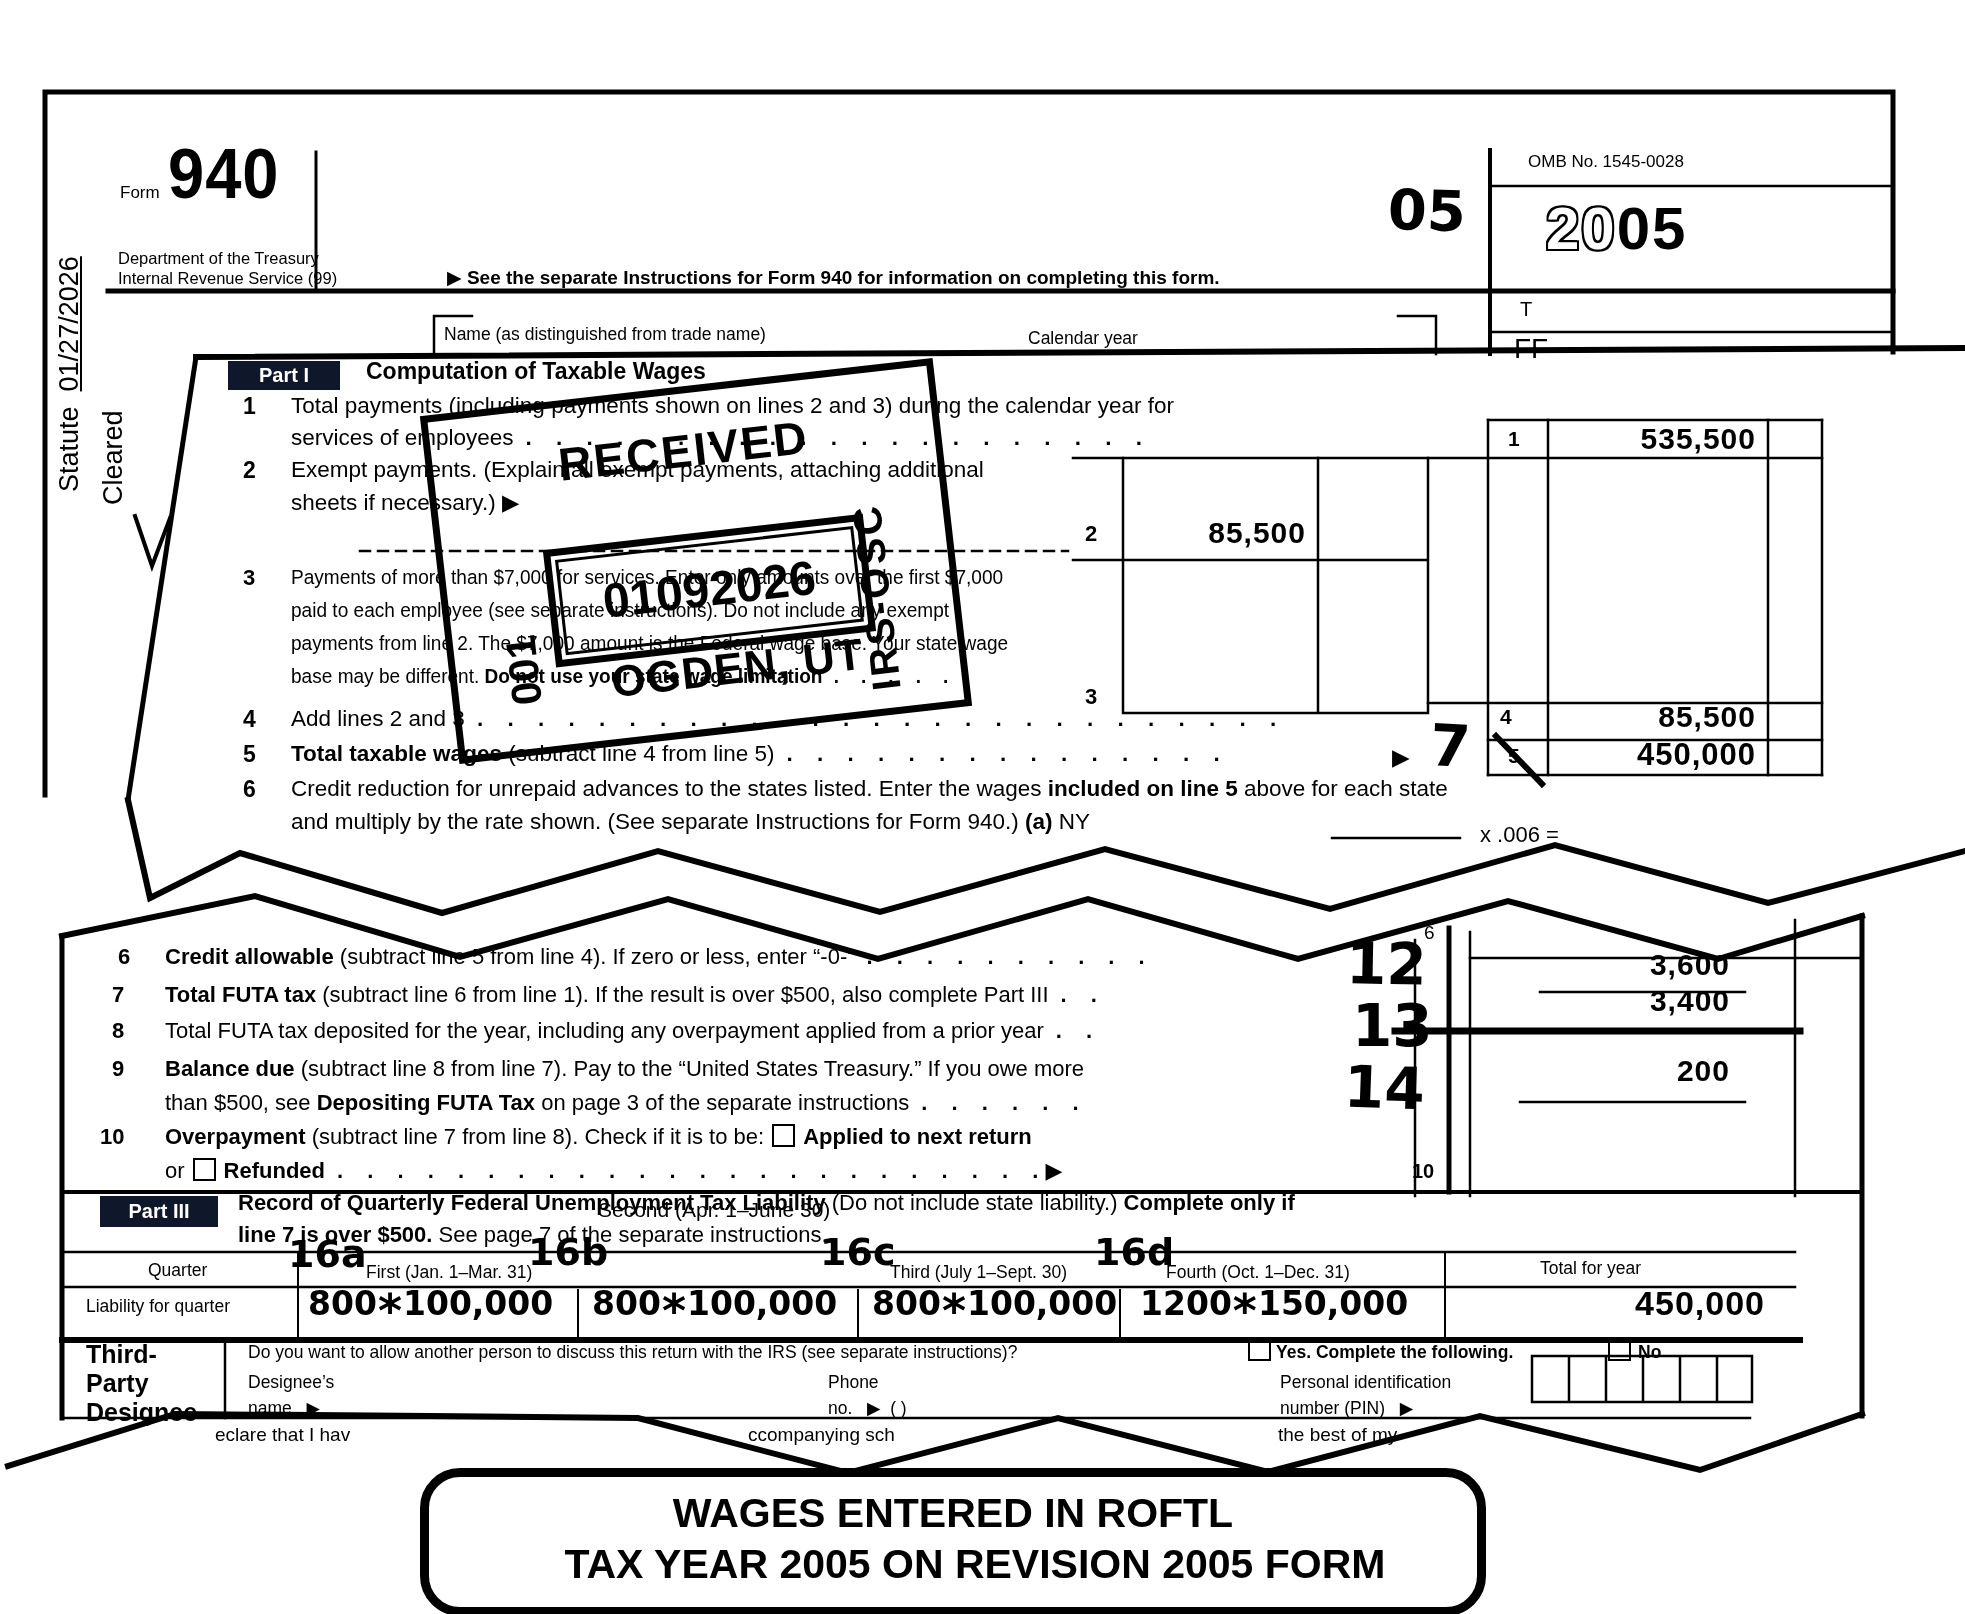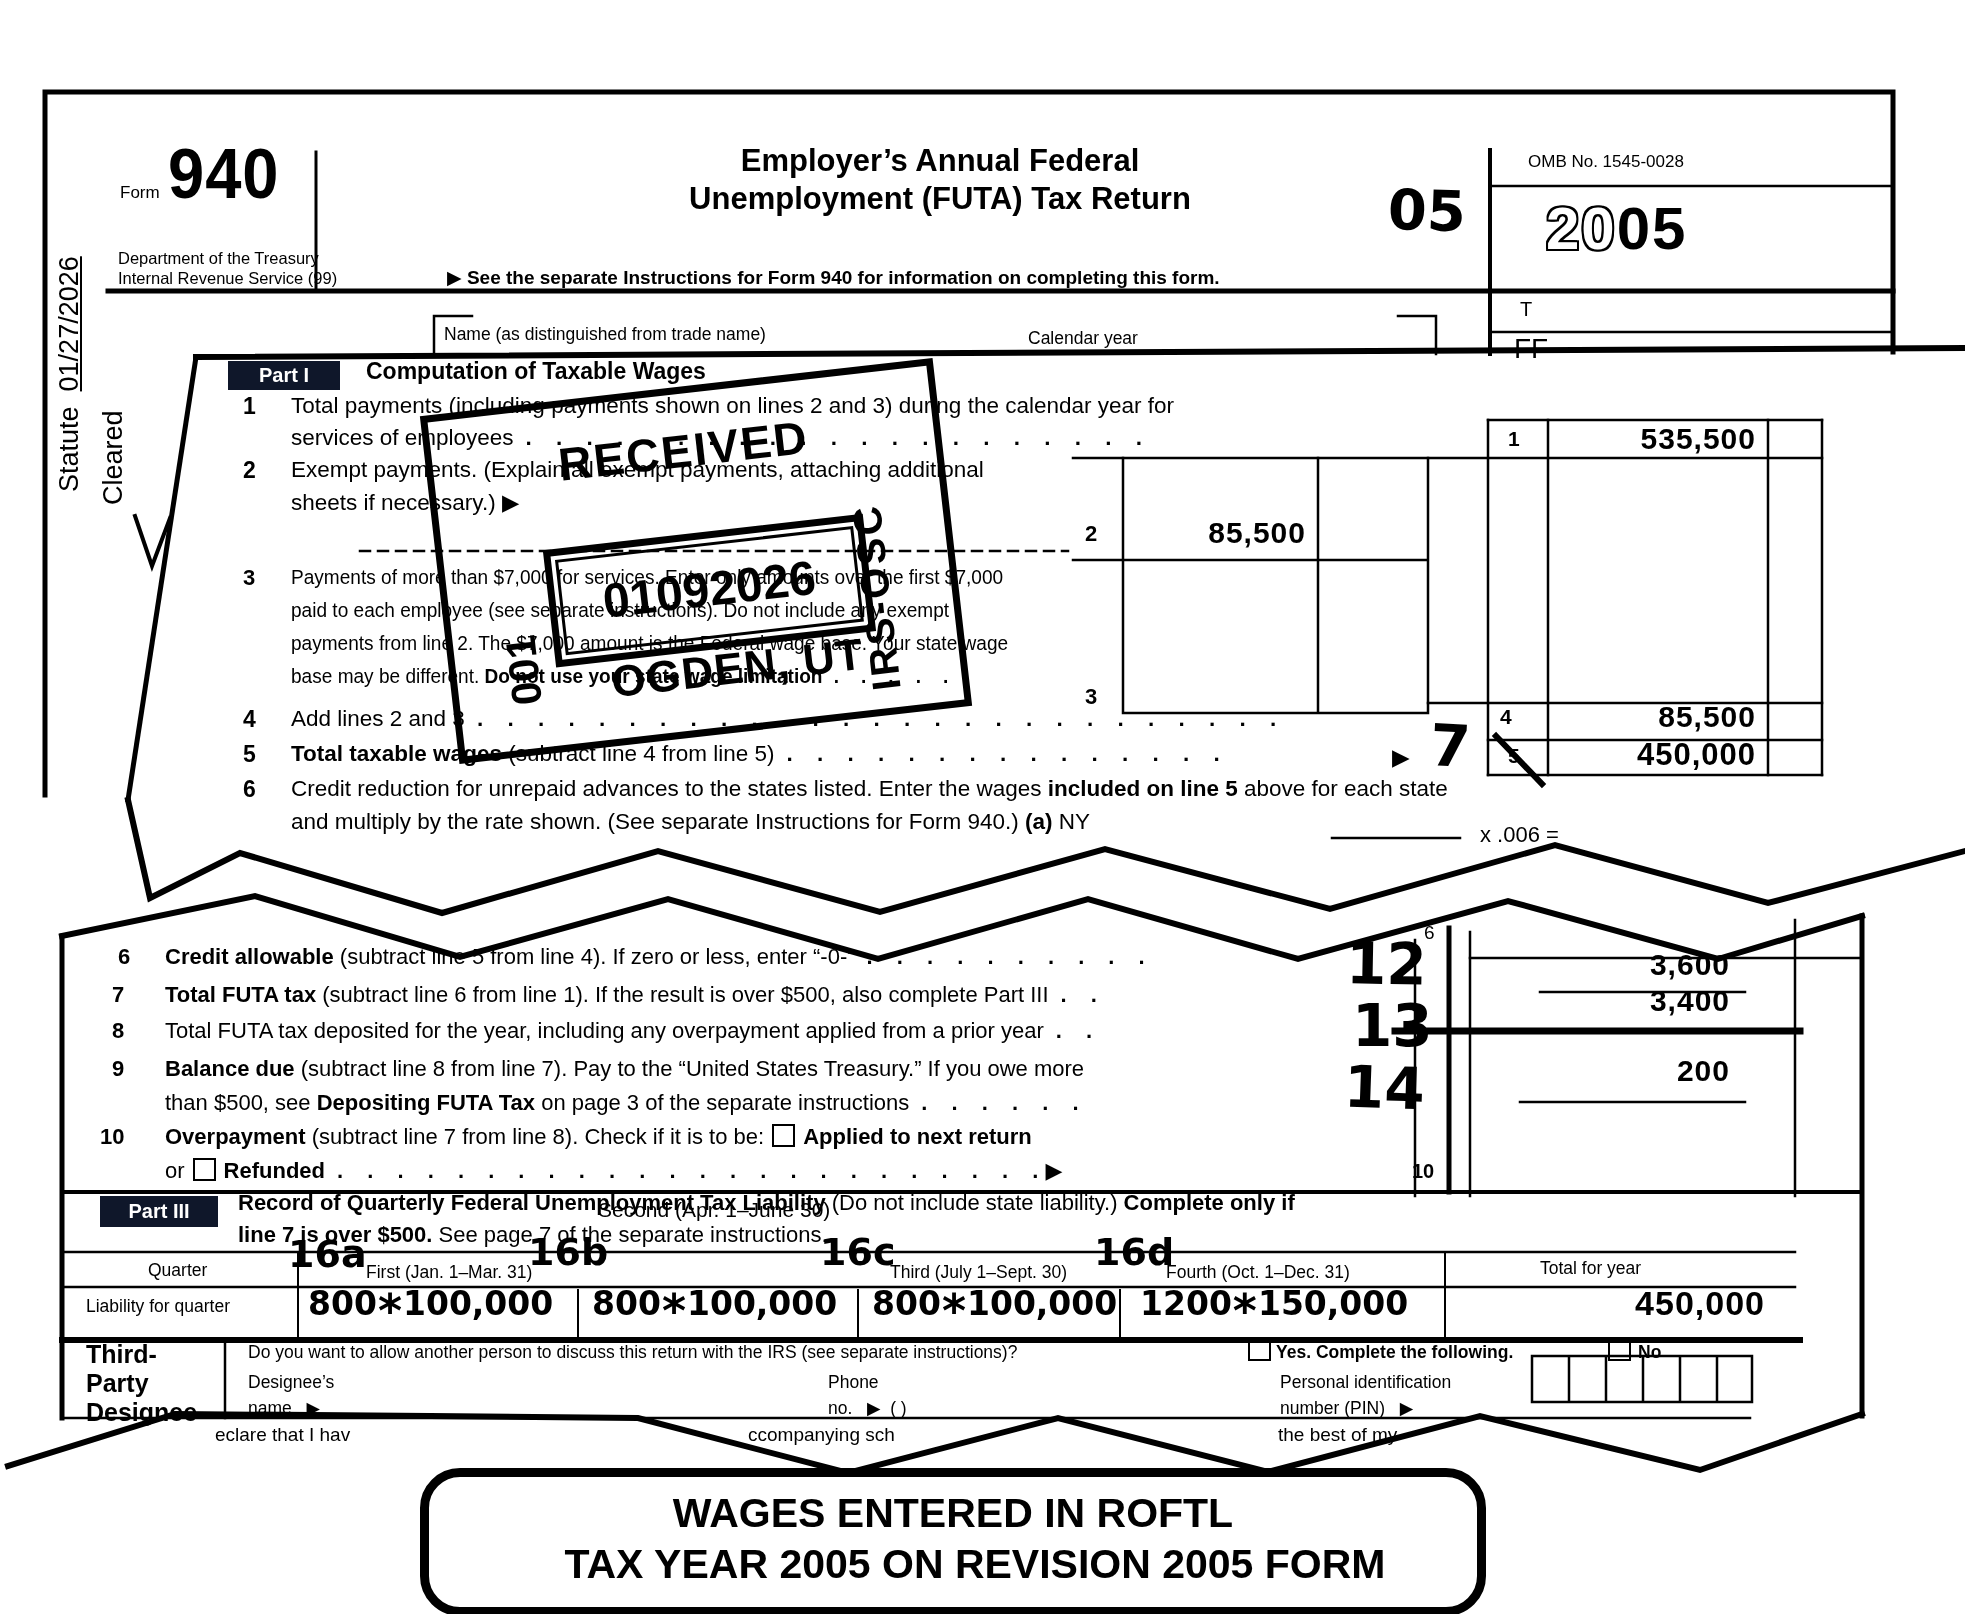--- a/index.html
+++ b/index.html
@@ -33,24 +33,20 @@
   </div>
   <div class="abs vtext" style="left:98px;top:505px;font-size:27px;">Cleared</div>
 
   <div class="abs" style="left:120px;top:183px;font-size:17px;">Form</div>
   <div class="abs b" style="left:168px;top:134px;font-size:70px;letter-spacing:1px;"><span class="cond">940</span></div>
   <div class="abs" style="left:118px;top:248px;font-size:16.5px;line-height:20px;">
     <div>Department of the Treasury</div>
     <div>Internal Revenue Service    (99)</div>
   </div>
 
-  <div class="abs b" style="left:560px;top:142px;width:760px;text-align:center;font-size:31px;line-height:38px;">
-    <div>Employer’s Annual Federal</div>
-    <div>Unemployment (FUTA) Tax Return</div>
-  </div>
 
   <div class="abs hand" style="left:1388px;top:178px;font-size:56px;transform:rotate(2deg);">05</div>
 
   <div class="abs b" style="left:447px;top:266px;font-size:19px;text-align:right;">▶ See the separate Instructions for Form 940 for information on completing this form.</div>
 
   <div class="abs" style="left:1528px;top:152px;font-size:17px;">OMB No. 1545-0028</div>
   <div class="abs b" style="left:1546px;top:194px;font-size:60px;letter-spacing:2px;">
     <span class="outline20">20</span><span>05</span>
   </div>
   <div class="abs" style="left:1520px;top:298px;font-size:20px;">T</div>

